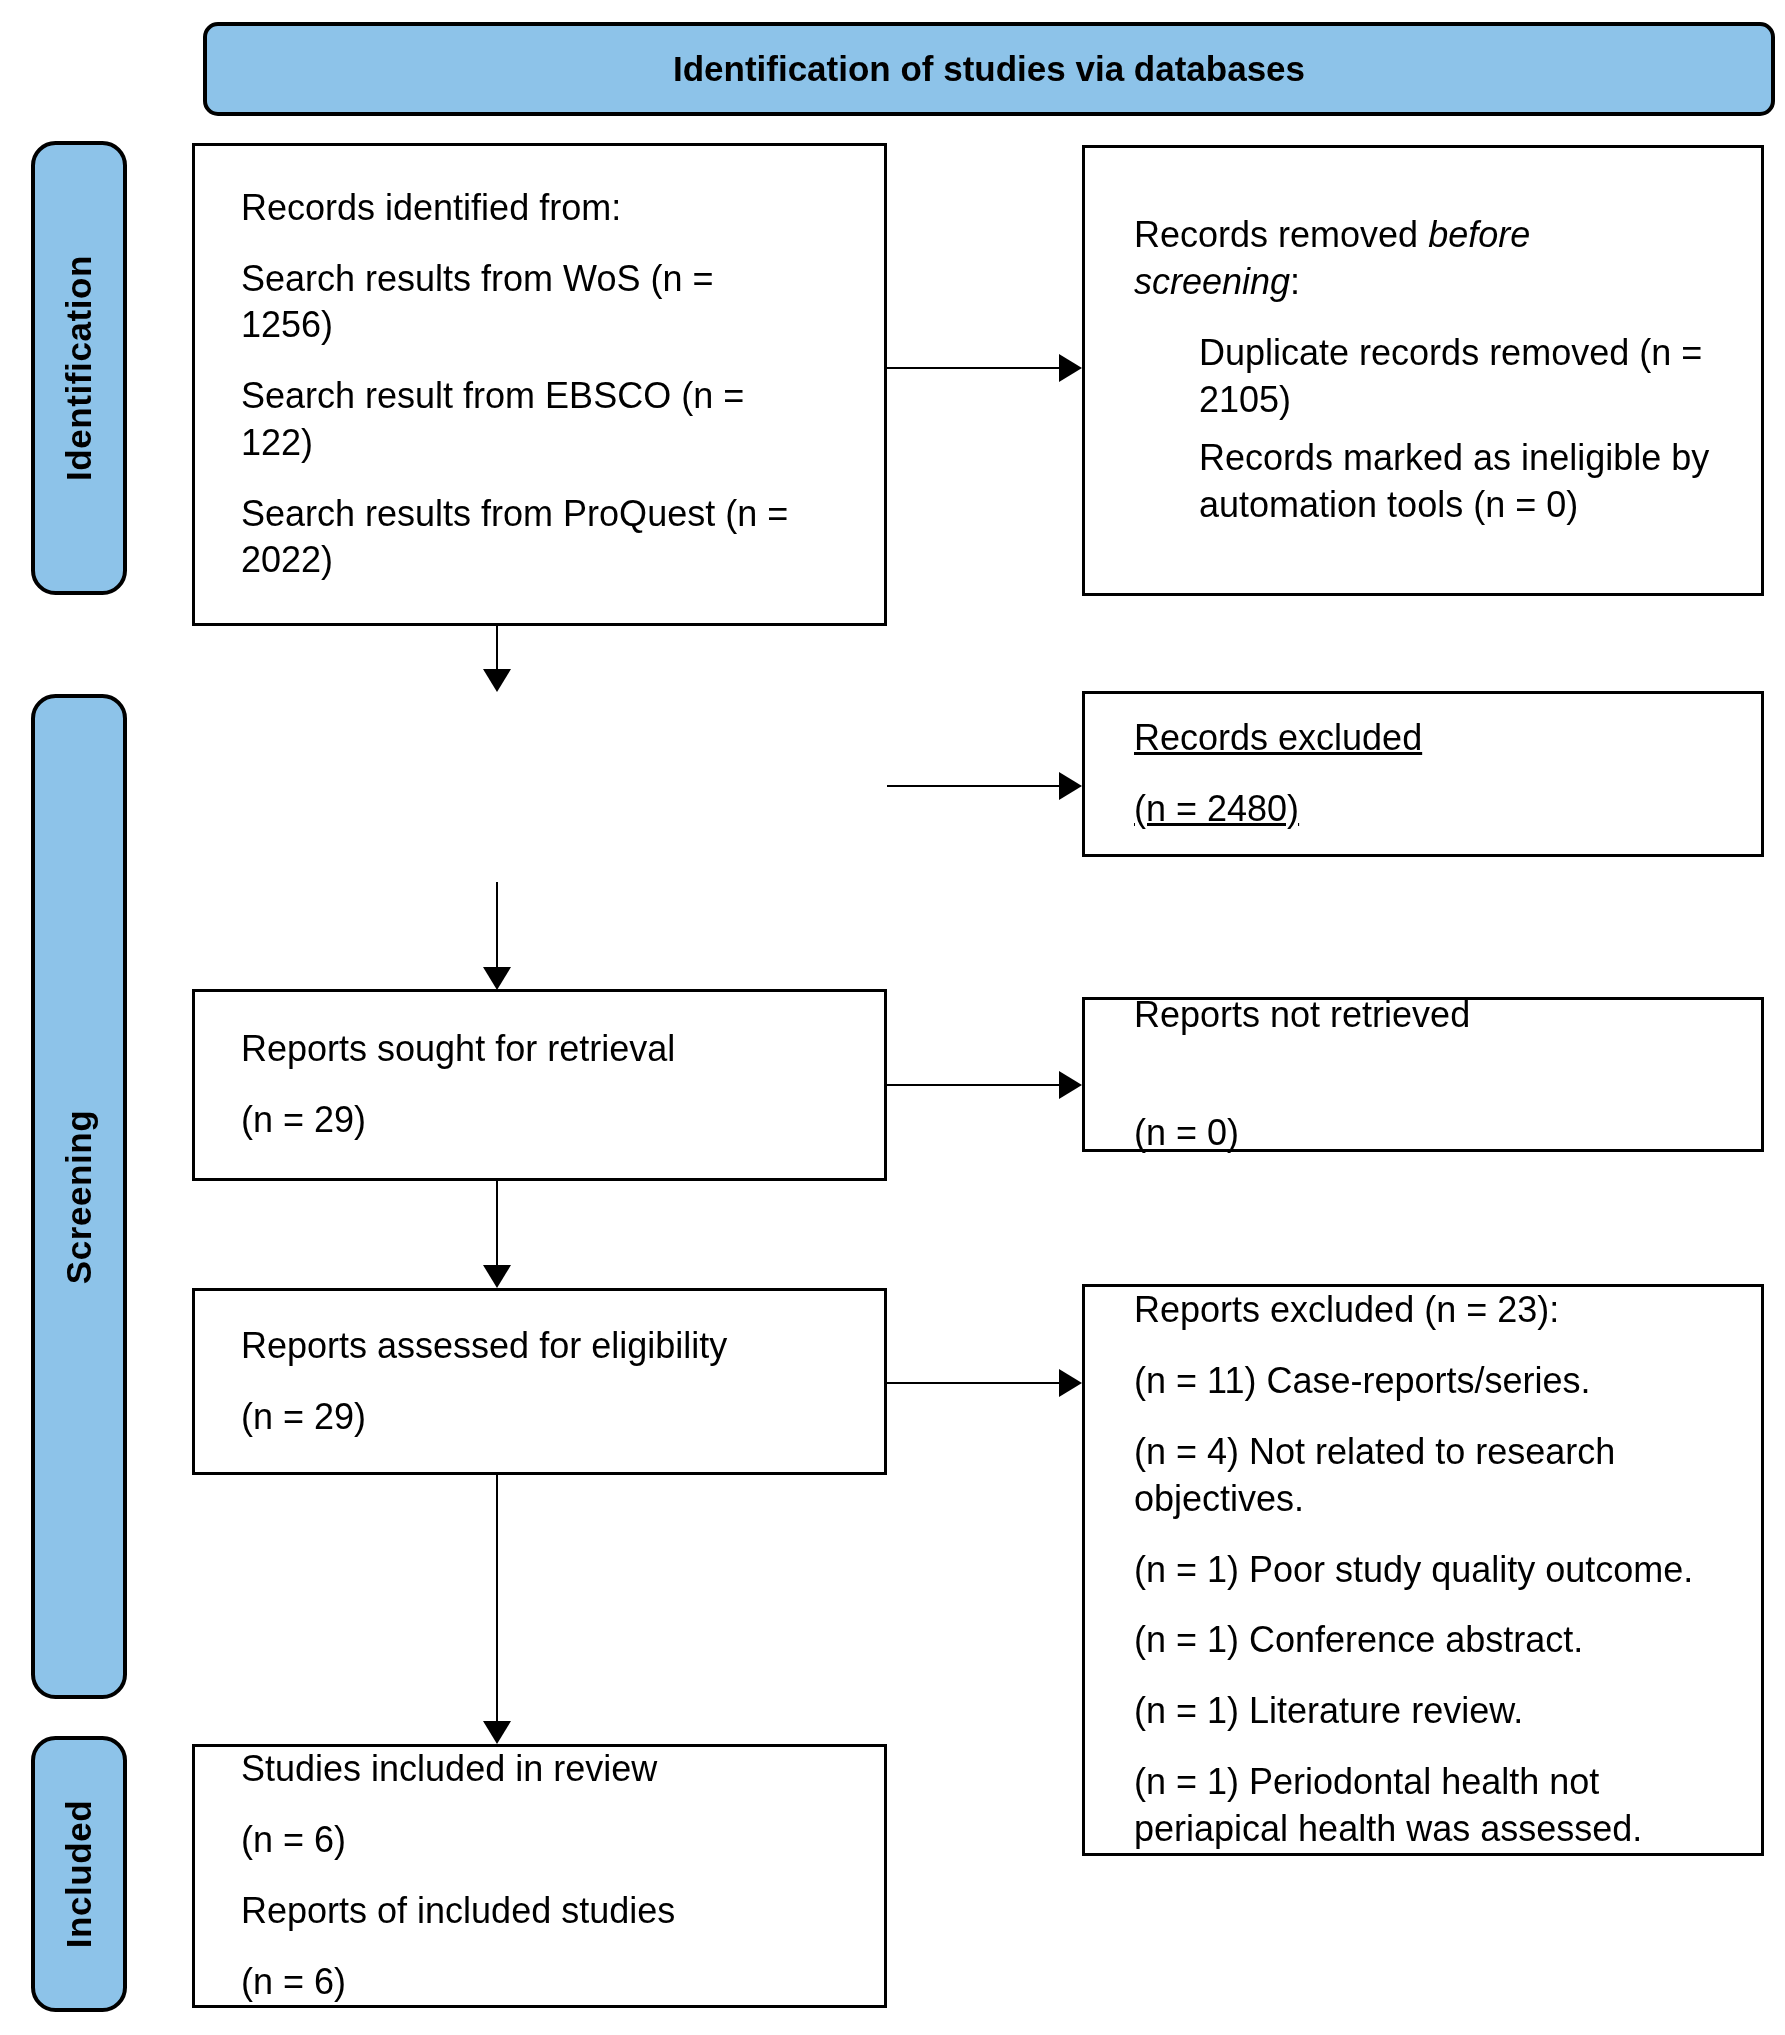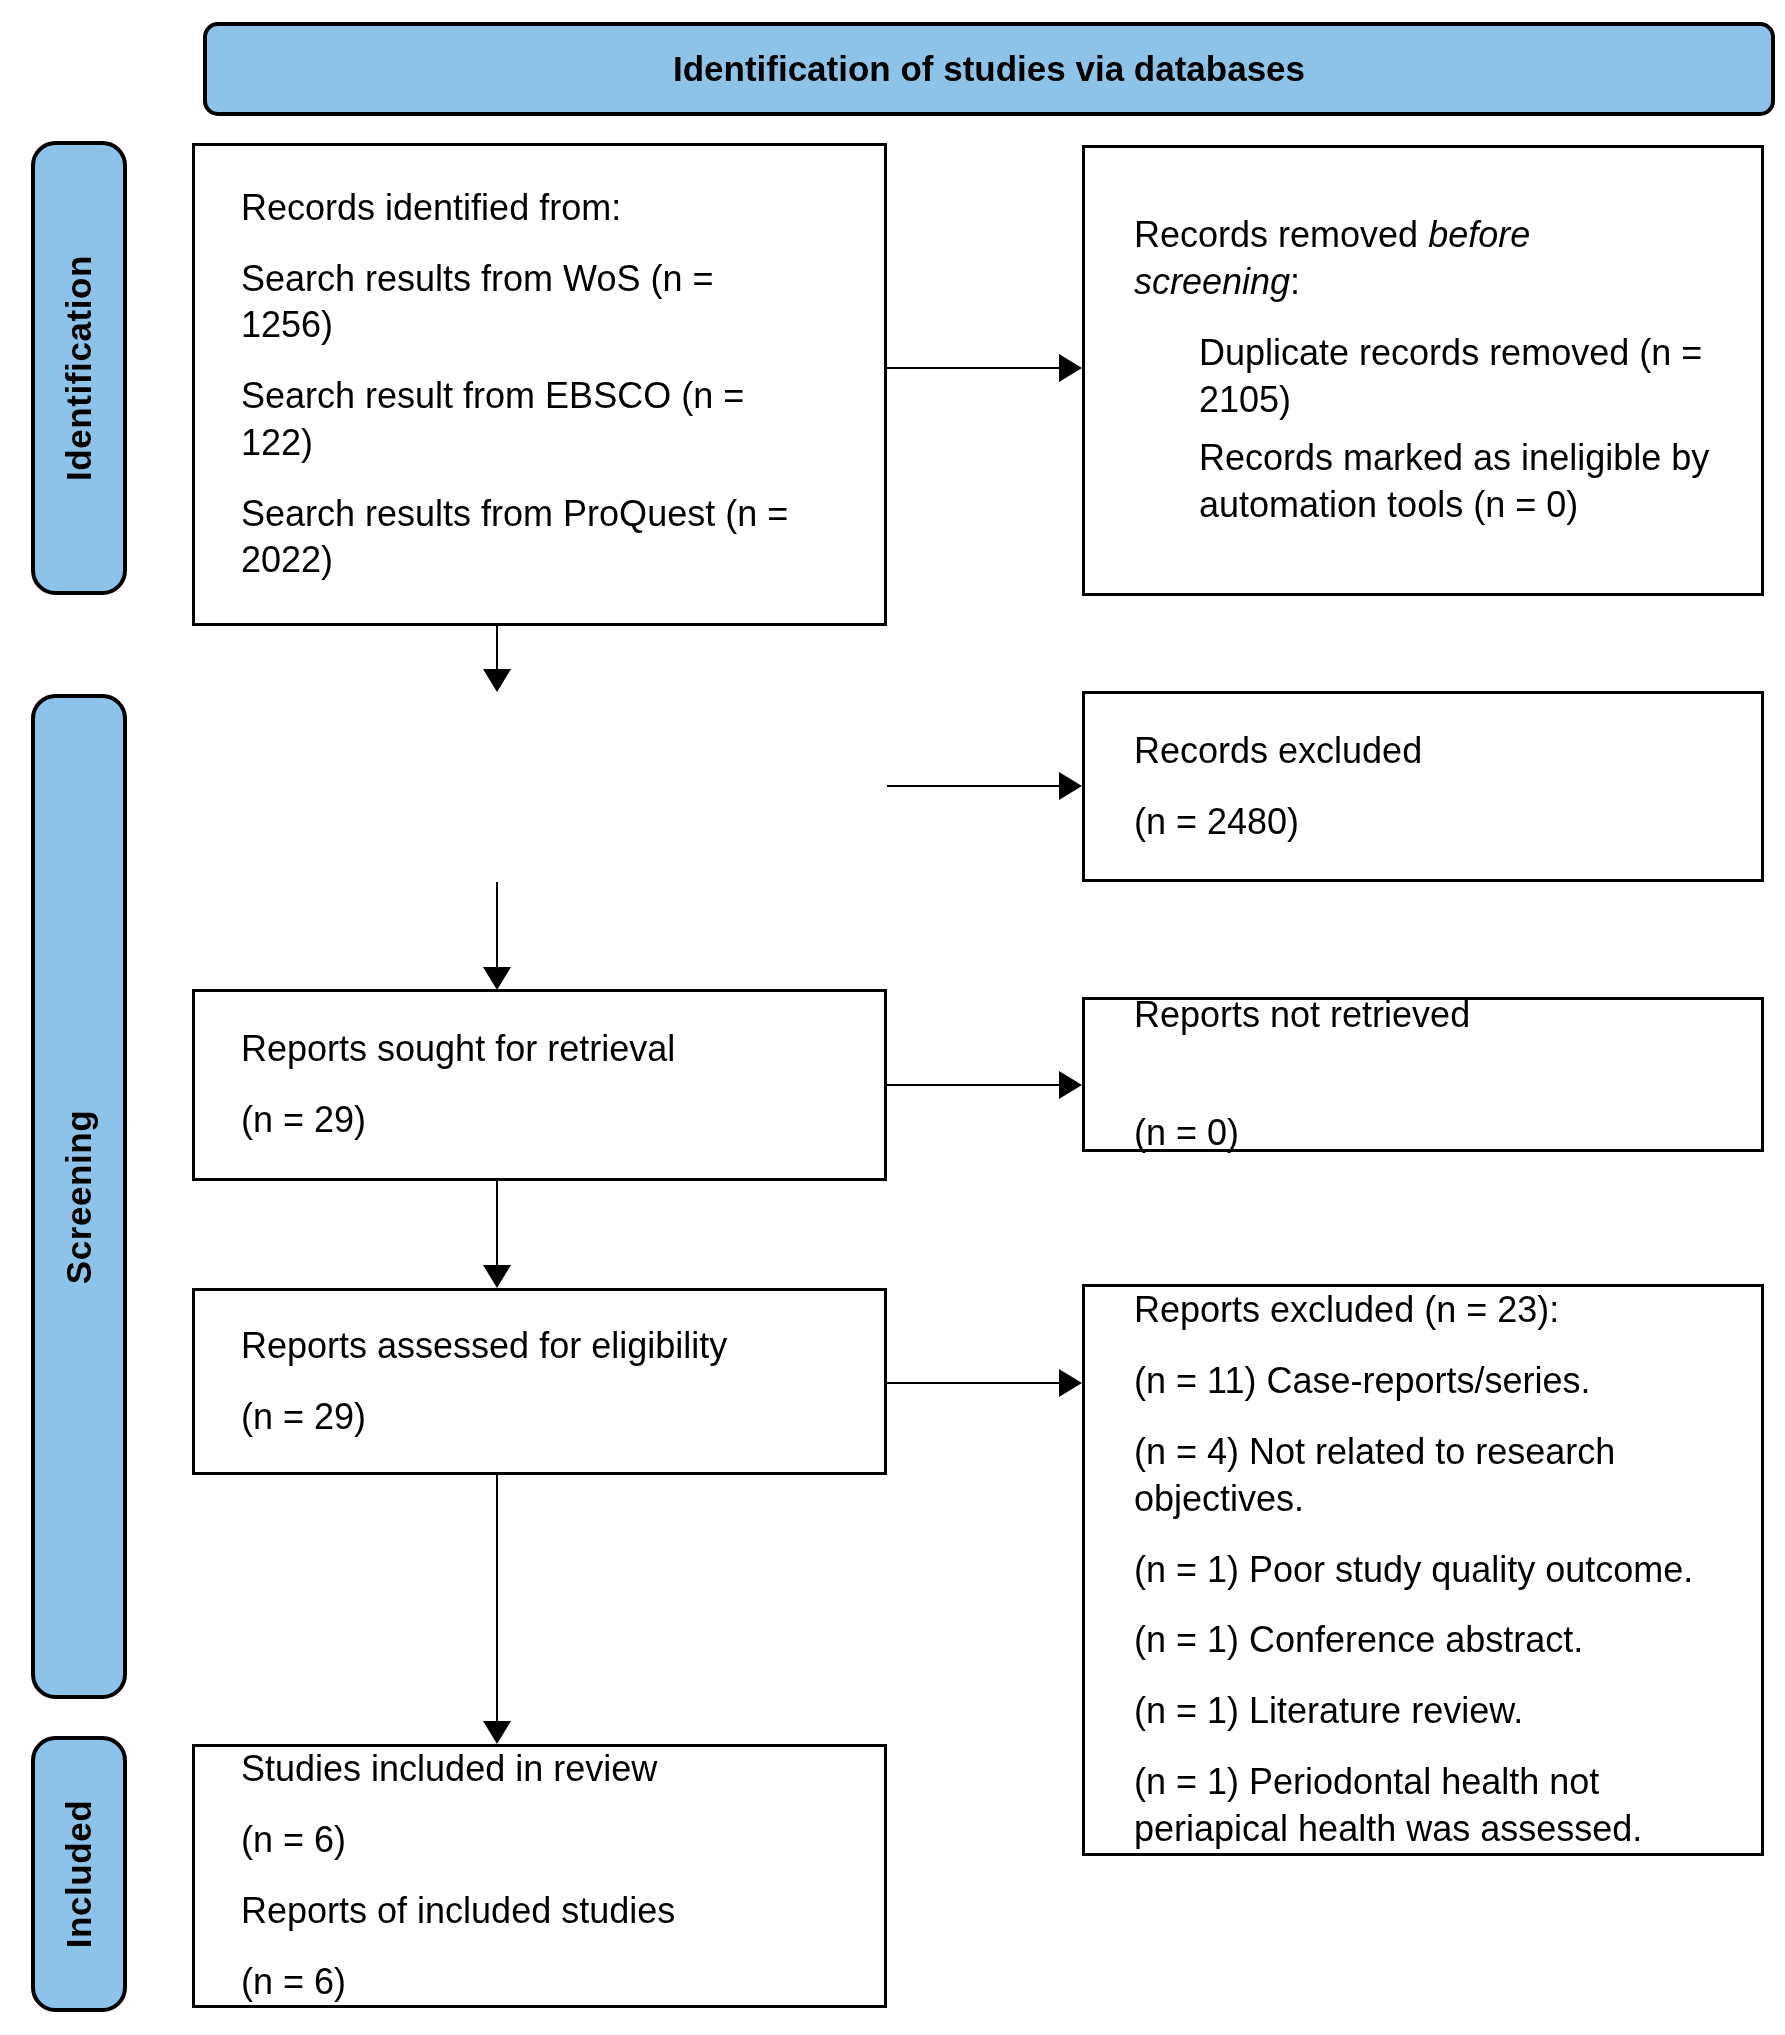--- a/index.html
+++ b/index.html
@@ -118,21 +118,21 @@
   </div>
 
   <div class="box rbox" style="top:145px; height:451px;">
     <p class="intro-p"><span>Records removed </span><i>before screening</i><span>:</span></p>
     <div class="indent-items">
       <p>Duplicate records removed (n = 2105)</p>
       <p>Records marked as ineligible by automation tools (n = 0)</p>
     </div>
   </div>
 
-  <div class="box rbox" style="top:691px; height:191px;">
+  <div class="box rbox" style="top:691px; height:166px;text-decoration:underline;">
     <p>Records excluded</p>
     <p>(n = 2480)</p>
   </div>
 
   <div class="box rbox" style="top:997px; height:155px;gap:47px;">
     <p>Reports not retrieved</p>
     <p>(n = 0)</p>
   </div>
 
   <div class="box rbox" style="top:1284px; height:572px;">

